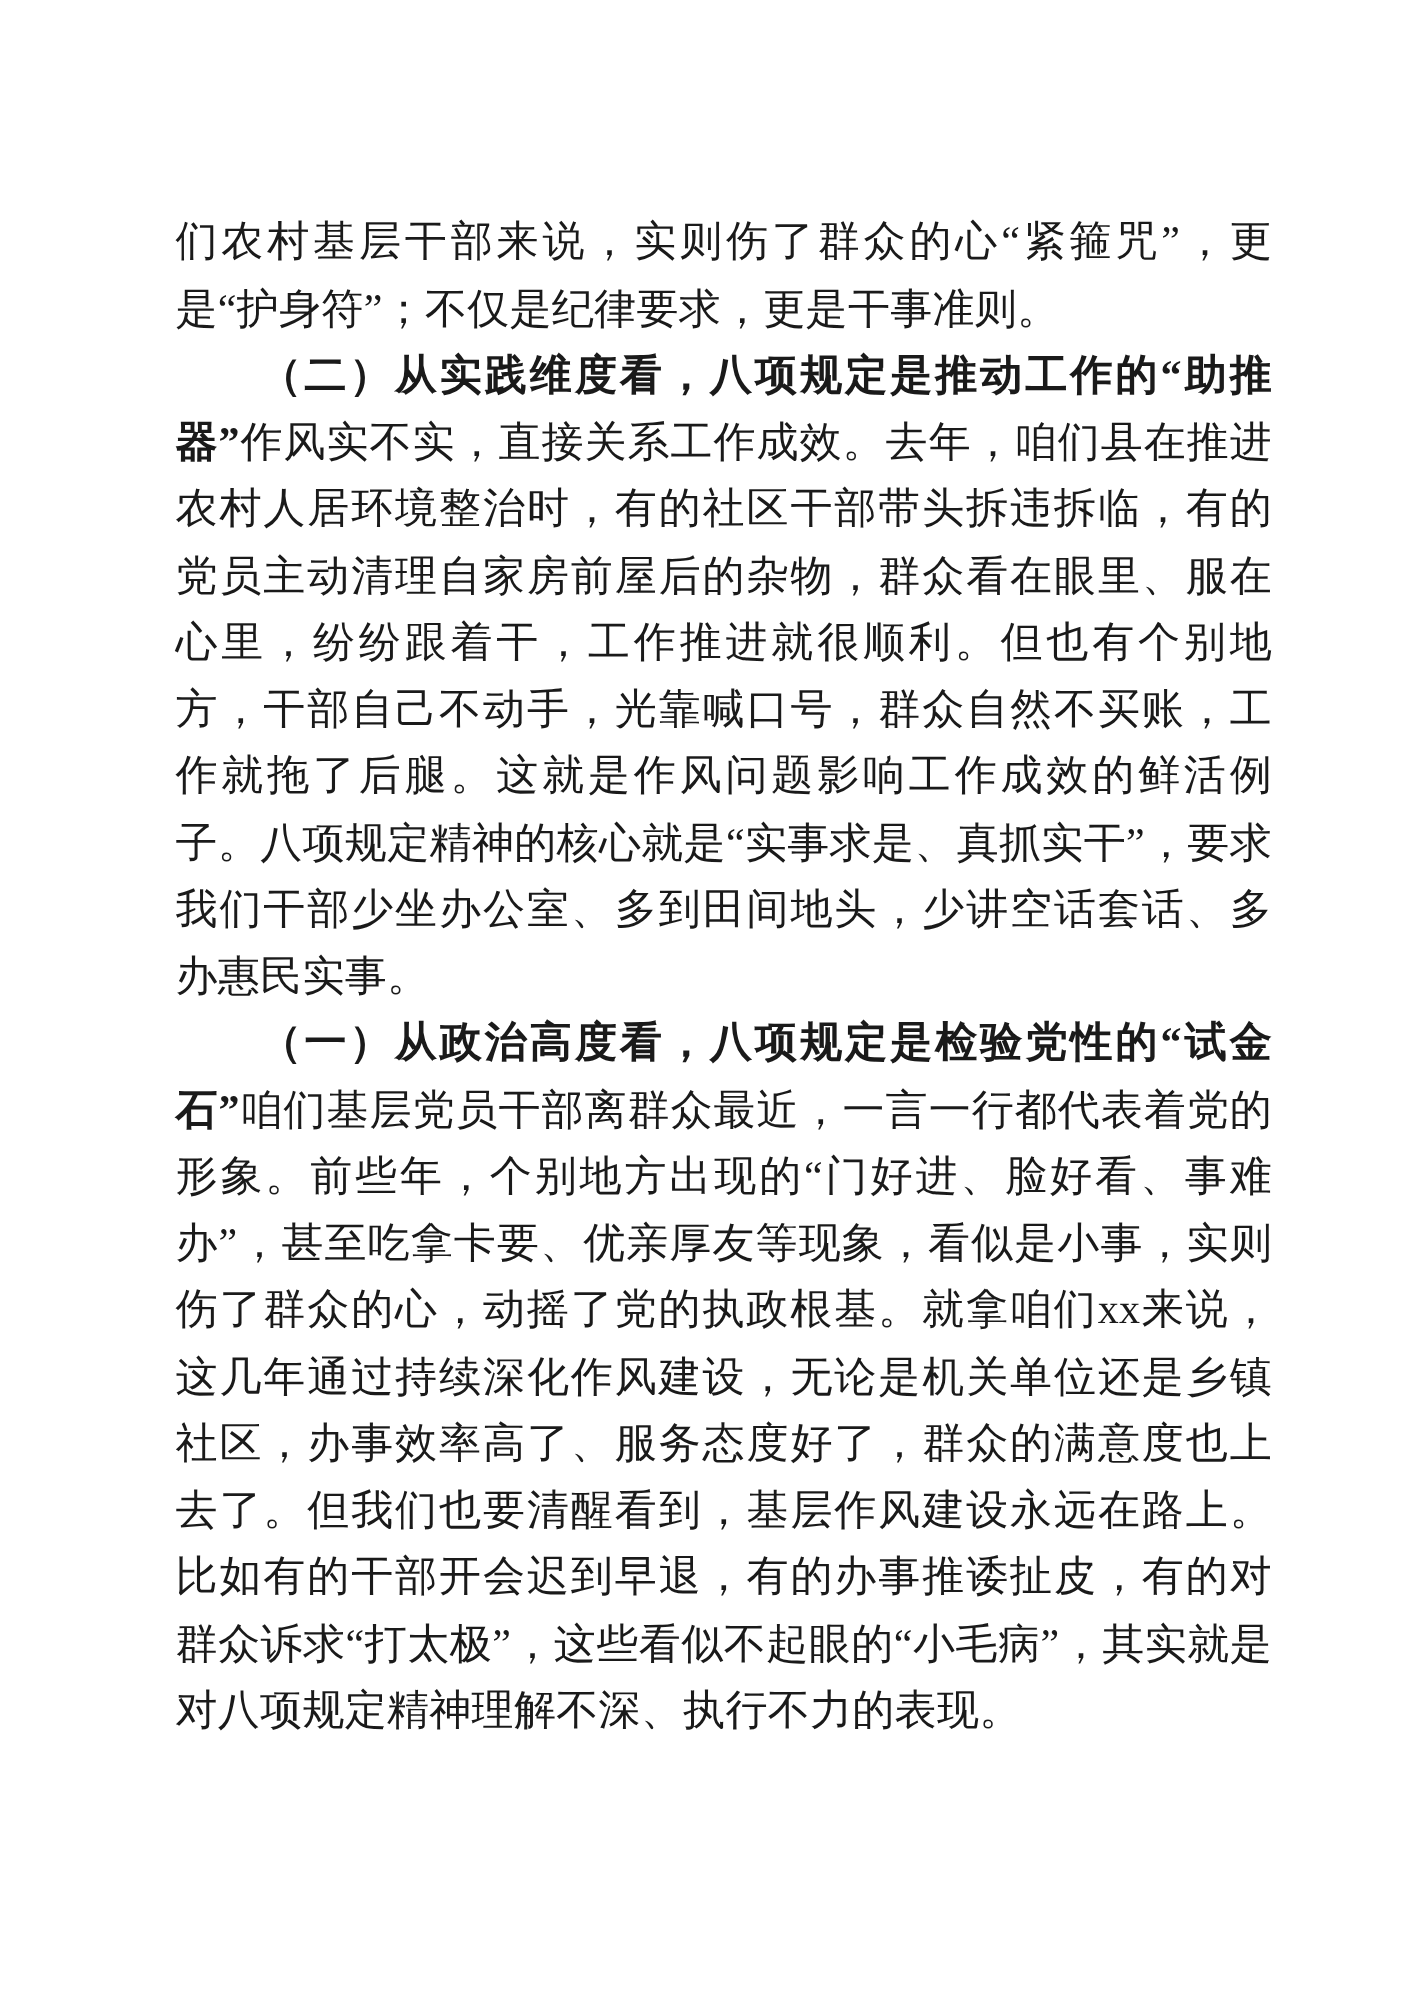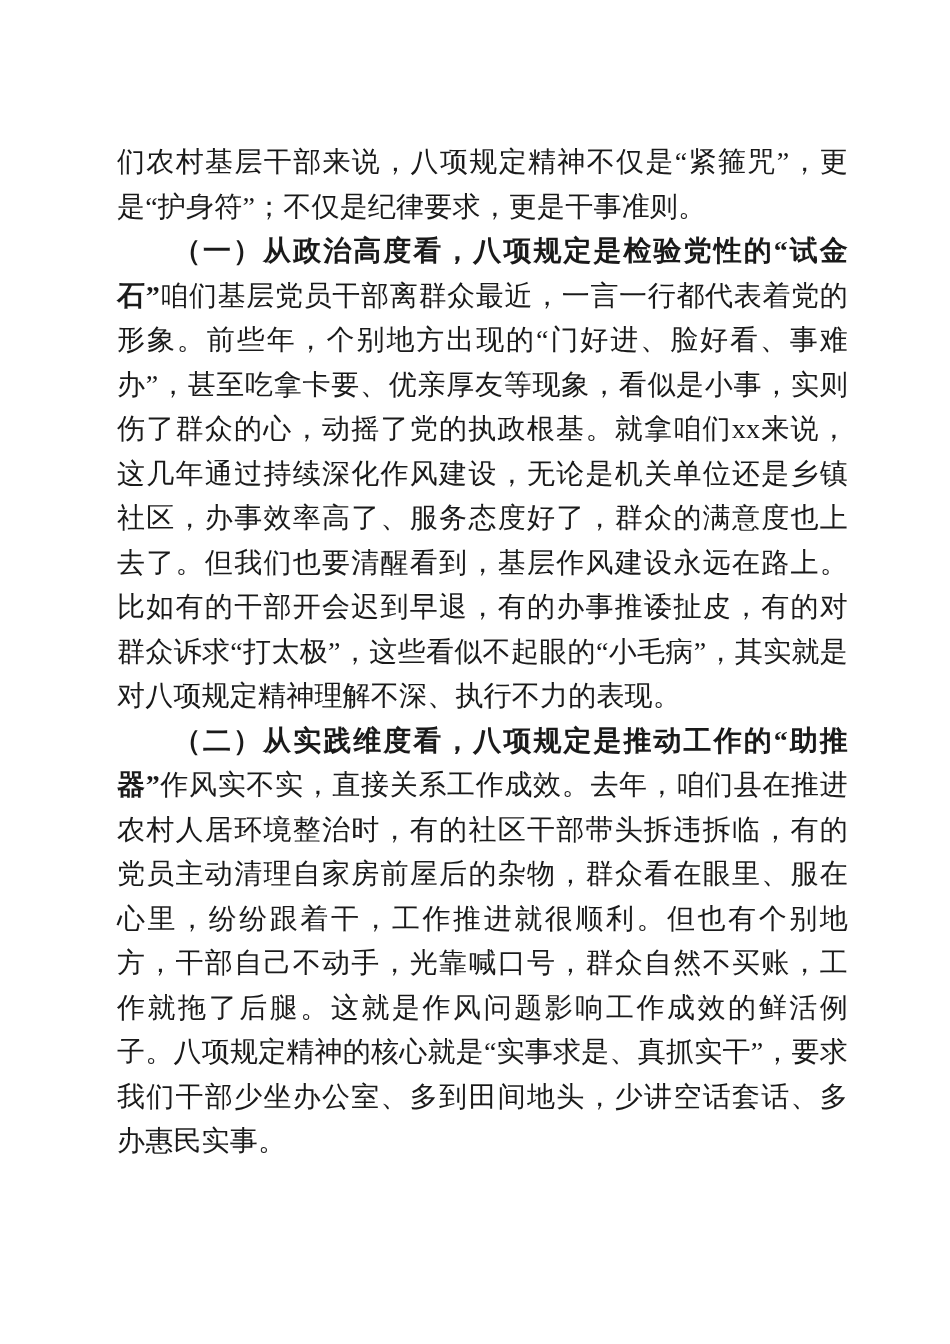--- a/index.html
+++ b/index.html
@@ -38,17 +38,17 @@
   }
   .seg-regular {
     font-weight: 400;
   }
 </style>
 </head>
 <body>
 
 <div class="page">
   <div class="text-block" style="color: rgb(26, 26, 26);">
-      <p><span class="seg-regular">们农村基层干部来说，八项规定精神不仅是“紧箍咒”，更是“护身符”；不仅是纪律要求，更是干事准则。</span></p>
+      <p><span class="seg-regular">们农村基层干部来说，实则伤了群众的心“紧箍咒”，更是“护身符”；不仅是纪律要求，更是干事准则。</span></p>
+      <p class="indent"><span class="seg-bold">（二）从实践维度看，八项规定是推动工作的“助推器”</span><span class="seg-regular">作风实不实，直接关系工作成效。去年，咱们县在推进农村人居环境整治时，有的社区干部带头拆违拆临，有的党员主动清理自家房前屋后的杂物，群众看在眼里、服在心里，纷纷跟着干，工作推进就很顺利。但也有个别地方，干部自己不动手，光靠喊口号，群众自然不买账，工作就拖了后腿。这就是作风问题影响工作成效的鲜活例子。八项规定精神的核心就是“实事求是、真抓实干”，要求我们干部少坐办公室、多到田间地头，少讲空话套话、多办惠民实事。</span></p>
       <p class="indent"><span class="seg-bold">（一）从政治高度看，八项规定是检验党性的“试金石”</span><span class="seg-regular">咱们基层党员干部离群众最近，一言一行都代表着党的形象。前些年，个别地方出现的“门好进、脸好看、事难办”，甚至吃拿卡要、优亲厚友等现象，看似是小事，实则伤了群众的心，动摇了党的执政根基。就拿咱们xx来说，这几年通过持续深化作风建设，无论是机关单位还是乡镇社区，办事效率高了、服务态度好了，群众的满意度也上去了。但我们也要清醒看到，基层作风建设永远在路上。比如有的干部开会迟到早退，有的办事推诿扯皮，有的对群众诉求“打太极”，这些看似不起眼的“小毛病”，其实就是对八项规定精神理解不深、执行不力的表现。</span></p>
-      <p class="indent"><span class="seg-bold">（二）从实践维度看，八项规定是推动工作的“助推器”</span><span class="seg-regular">作风实不实，直接关系工作成效。去年，咱们县在推进农村人居环境整治时，有的社区干部带头拆违拆临，有的党员主动清理自家房前屋后的杂物，群众看在眼里、服在心里，纷纷跟着干，工作推进就很顺利。但也有个别地方，干部自己不动手，光靠喊口号，群众自然不买账，工作就拖了后腿。这就是作风问题影响工作成效的鲜活例子。八项规定精神的核心就是“实事求是、真抓实干”，要求我们干部少坐办公室、多到田间地头，少讲空话套话、多办惠民实事。</span></p>
     </div>
 </div>
 
 </body></html>

